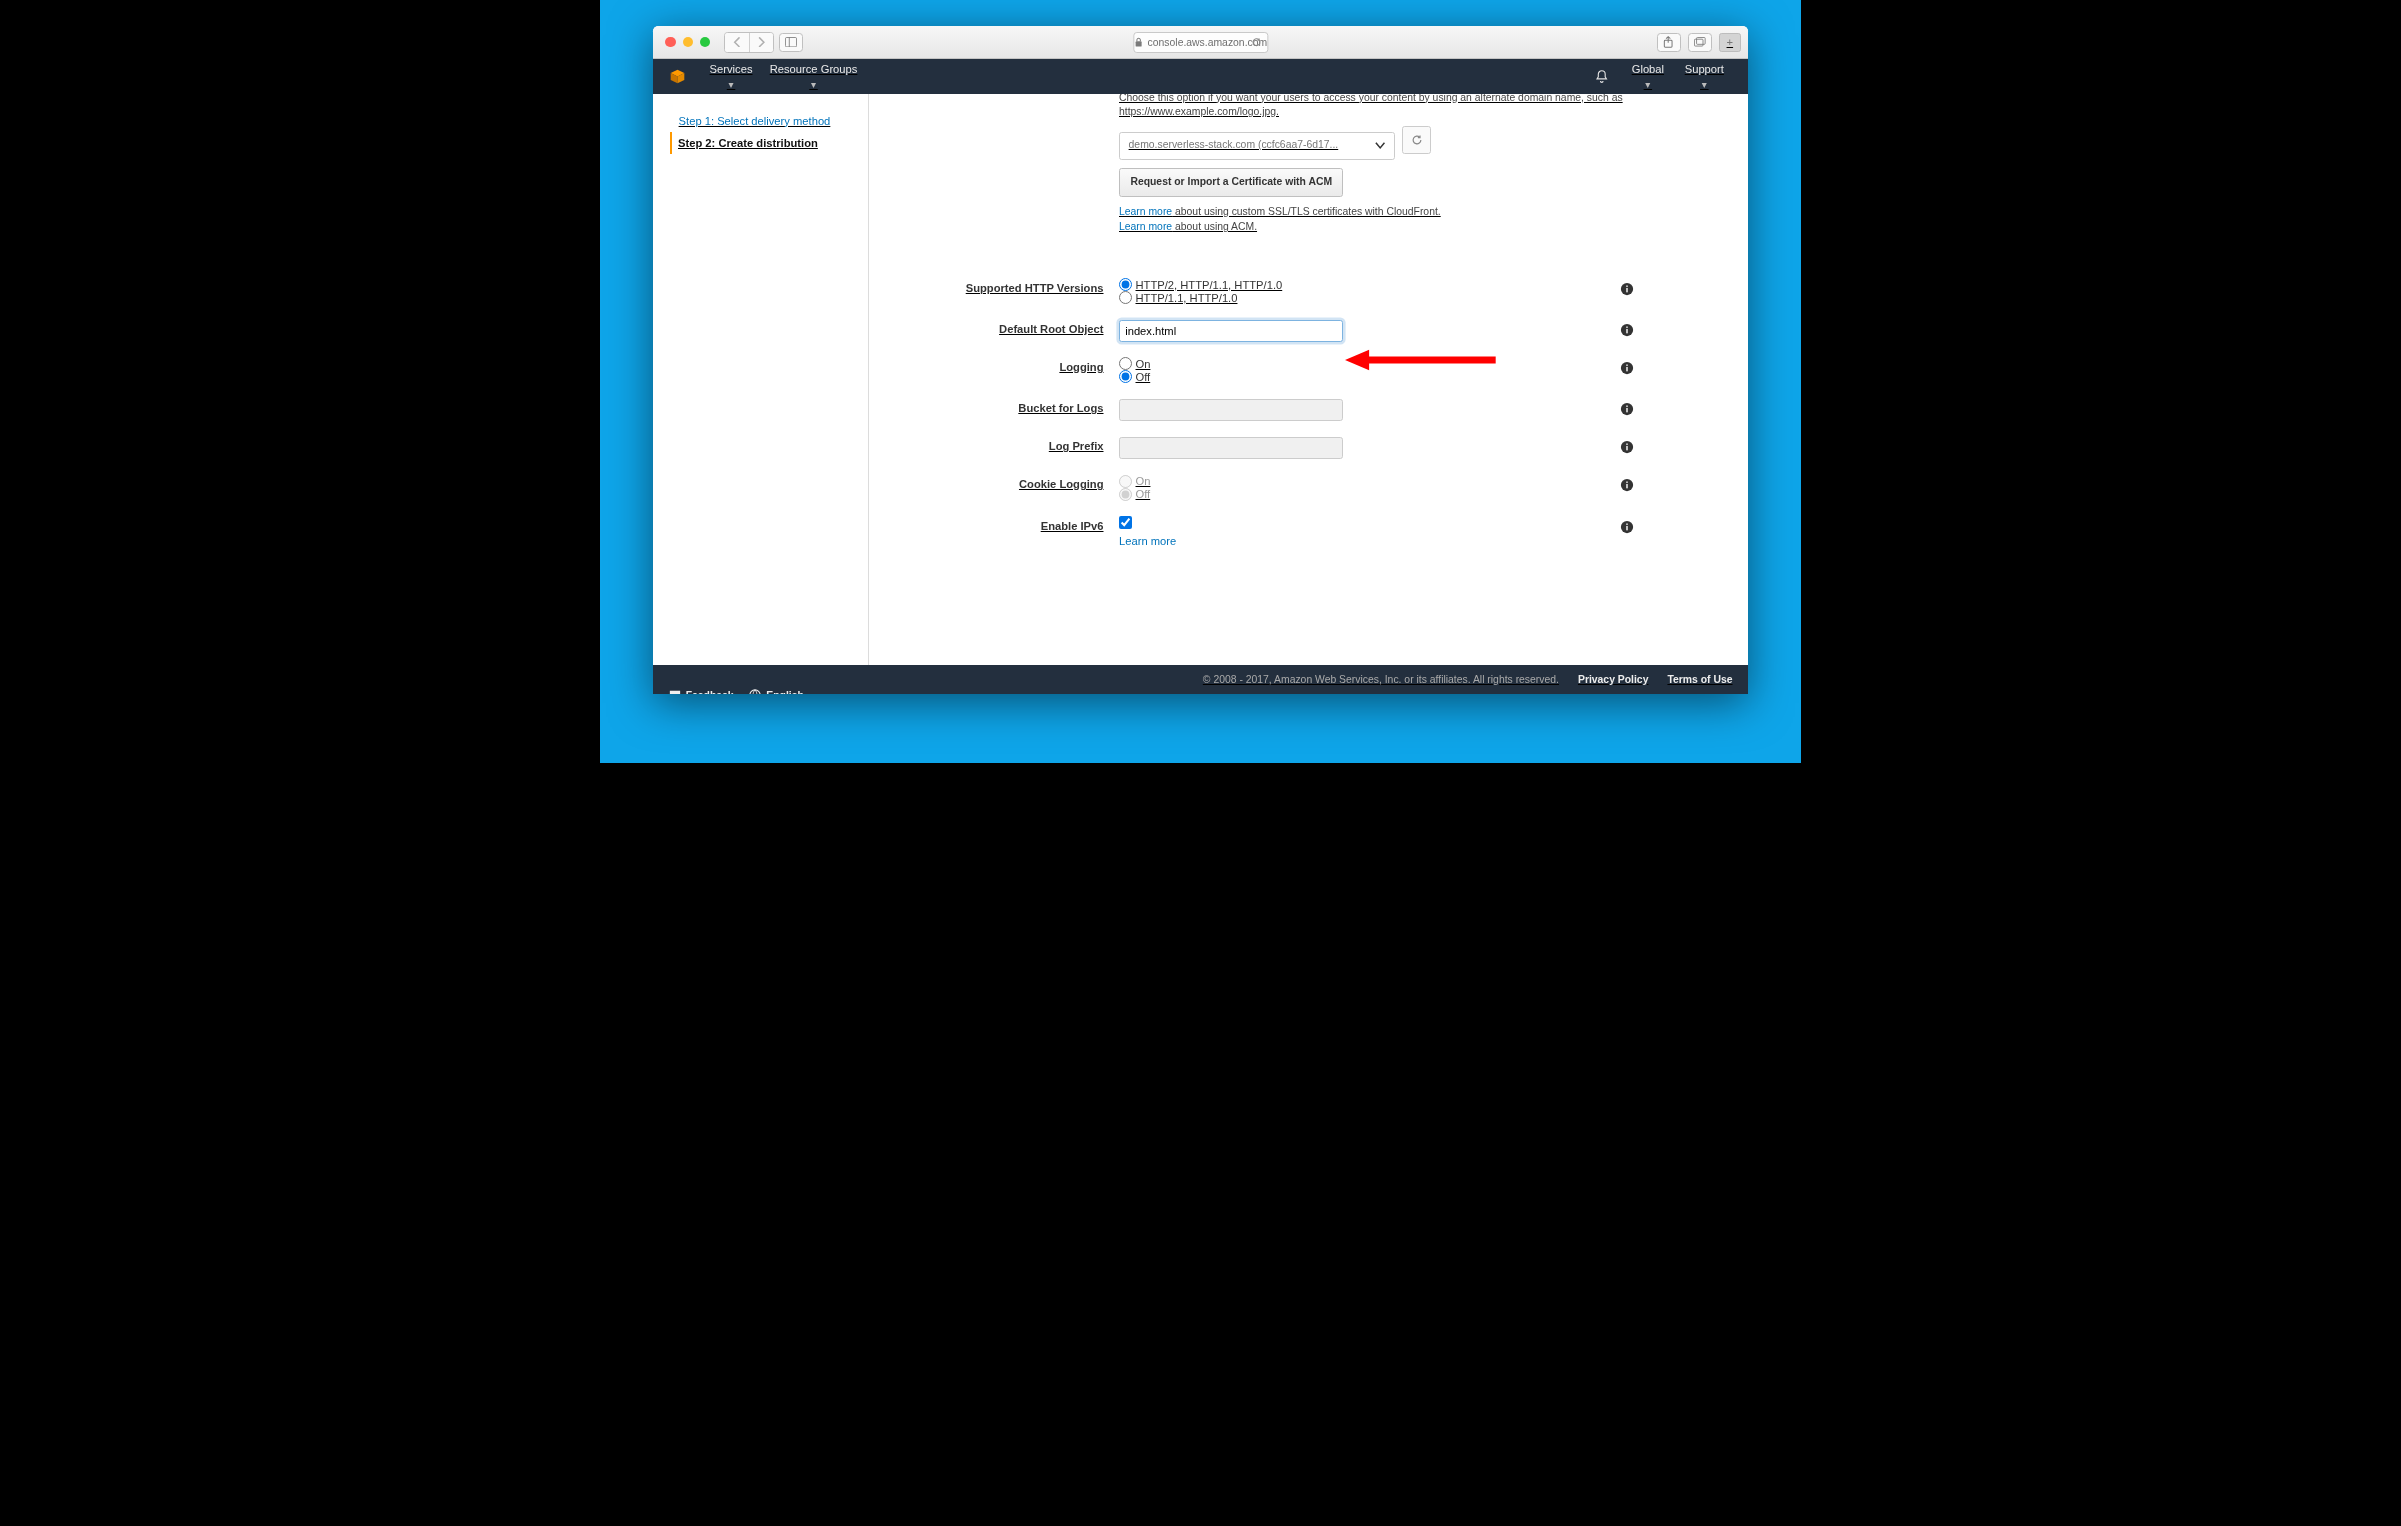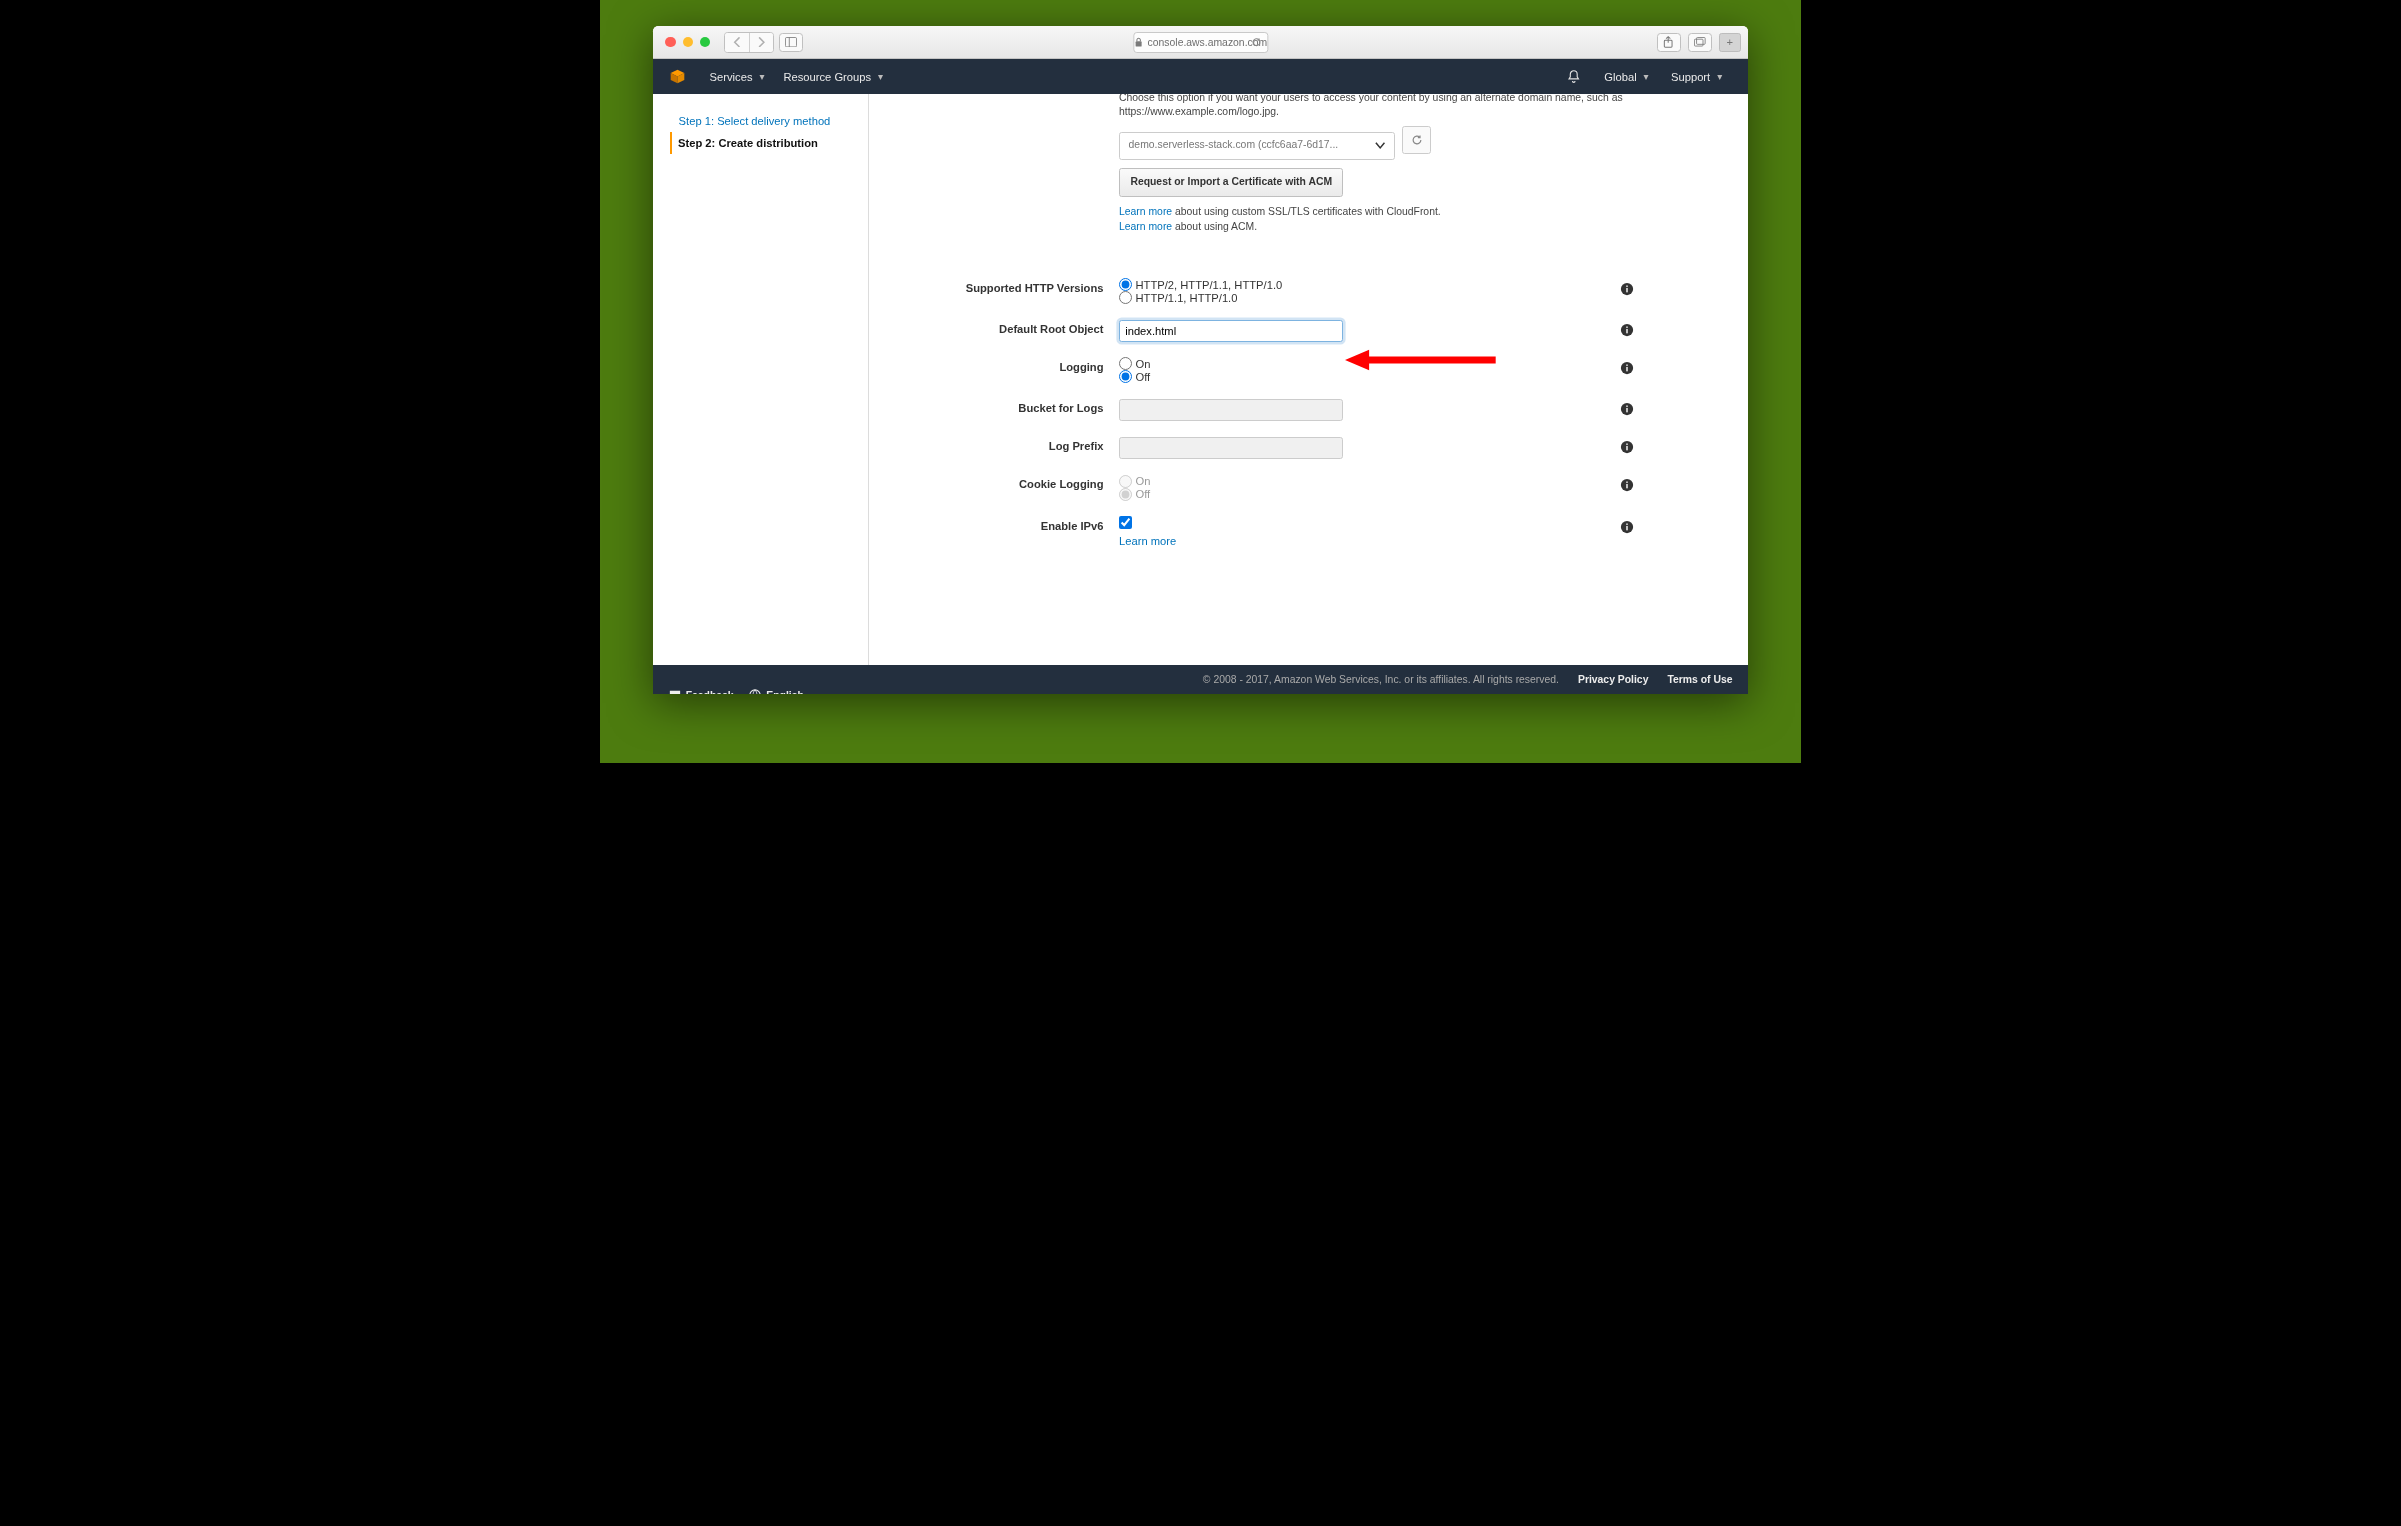--- a/index.html
+++ b/index.html
@@ -7,21 +7,22 @@
   body {
     font-family: "Helvetica Neue", Arial, sans-serif;
     font-size: 11.2px;
     background: #000;
     display: flex; justify-content: center; align-items: flex-start;
   }
   .letterbox {
     width: 1201px;
     height: 763px;
     padding: 26px 53px 69px 53px;
-    background: #4d7c0f;
+    background: #0ea5e9;
+    text-decoration: underline;
   }
   .browser-window {
     width: 100%; height: 100%;
     background: #fff;
     border-radius: 5.2px 5.2px 0 0;
     box-shadow: 0 8.6px 43px rgba(0,0,0,.5);
     display: flex; flex-direction: column;
     overflow: hidden;
     position: relative;
   }
@@ -63,21 +64,21 @@
   
   .aws-header {
     height: 35px;
     background: #232f3e;
     color: #eaeaea;
     display:flex;align-items:center;
     padding: 0 15.5px;
     font-size: 11.2px;
   }
   .aws-logo { width:17px;height:17px;margin-right:15.5px; }
-  .hmenu { display:flex;align-items:center;gap:5.2px;cursor:pointer;padding:0 8.6px;}
+  .hmenu { display:flex;align-items:center;gap:5.2px;cursor:pointer;padding:0 8.6px;flex-direction:column;}
   .hmenu .caret { font-size:8.6px;color:#bbb;}
   .aws-right { margin-left:auto; display:flex;align-items:center;gap:3.5px;}
   .bell { width:15.5px;height:15.5px;color:#e1e1e1;margin-right:10.4px;}
 
   
   .content {
     flex:1;
     display:flex;
     overflow:hidden;
     background:#fff;

